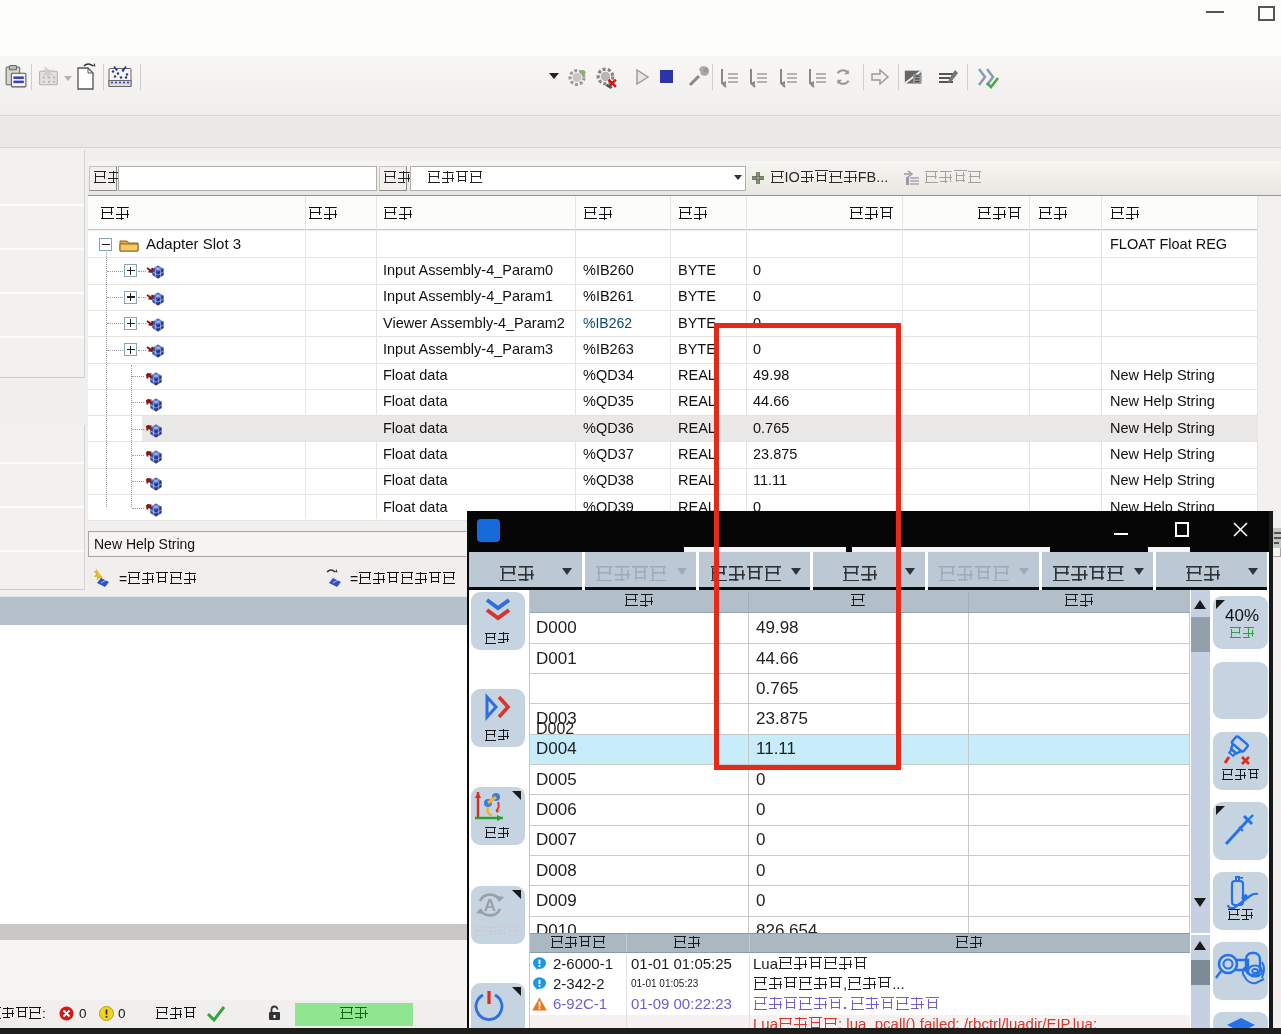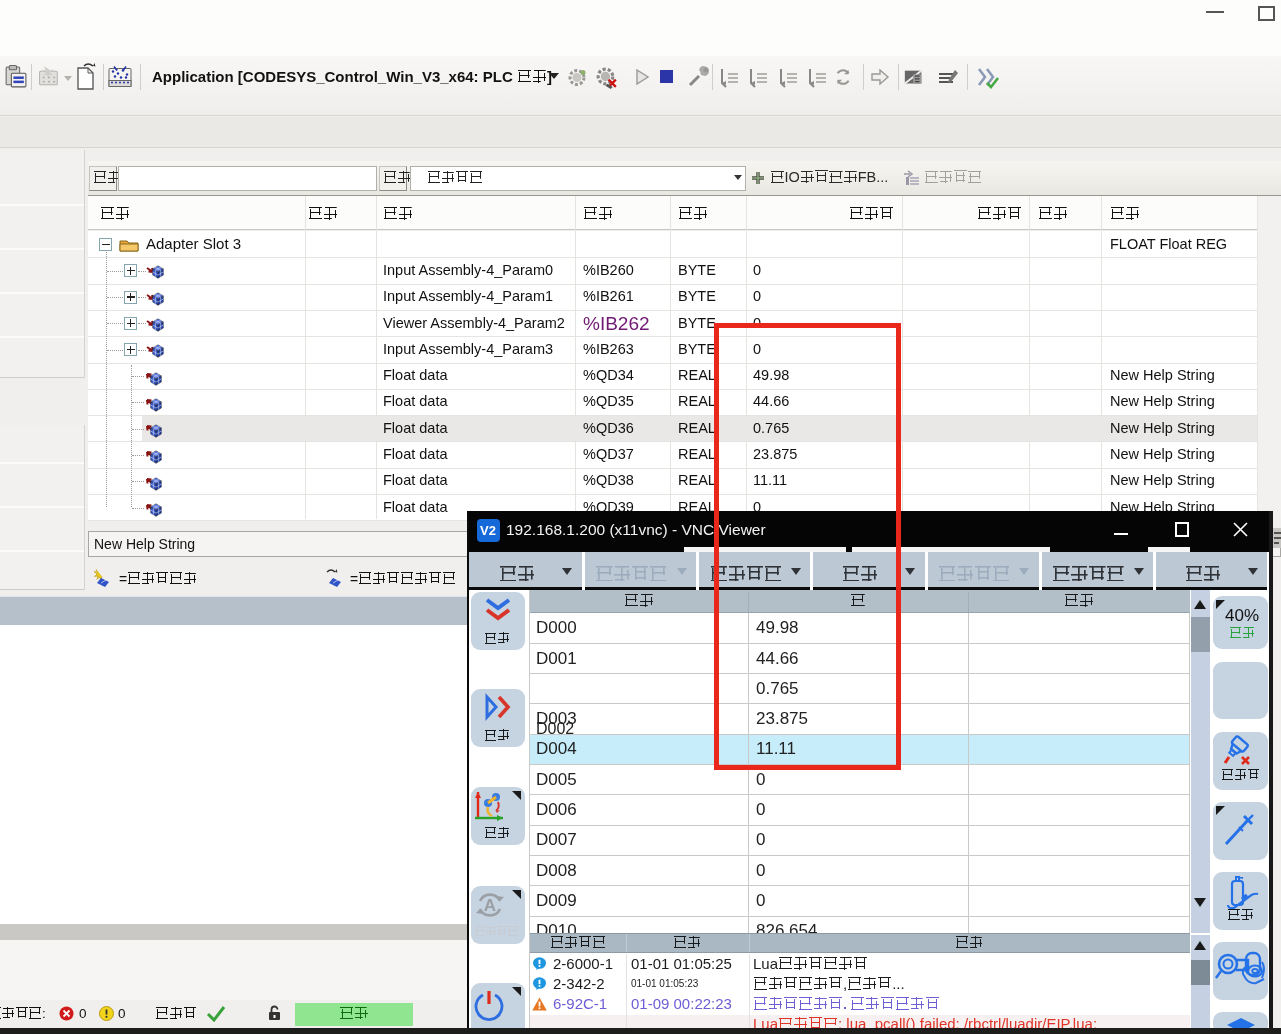--- a/index.html
+++ b/index.html
@@ -64,21 +64,20 @@
           <circle cx="4" cy="17" r="1"></circle>
           <circle cx="8" cy="17" r="1"></circle>
           <circle cx="12" cy="17" r="1"></circle>
           <circle cx="16" cy="17" r="1"></circle>
           <circle cx="20" cy="17" r="1"></circle>
         </g>
         <path d="M6 1 l3 4 M18 1 l-3 4" stroke="#2233aa" stroke-width="1.5"></path>
         <path d="M9 5 l-1-1 2 0 z M15 5 l1-1 -2 0 z" fill="#2233aa"></path>
       </svg></div>
     <div class="a" style="left:140px;top:64px;width:1px;height:26px;background:#d0cecb"></div>
-    <div class="a" style="left:152px;top:65.75px;font-size:15px;color:#111;font-weight:bold;white-space:nowrap;line-height:22.5px;">Application [CODESYS_Control_Win_V3_x64: PLC <i class="z za"></i><i class="z zb"></i>]</div>
     <div class="a" style="left:549px;top:73px;width:0;height:0;border-left:5px solid transparent;border-right:5px solid transparent;border-top:6px solid #222"></div>
     <div class="a" style="left:566px;top:65px;width:24px;height:25px"><svg width="24" height="25" viewBox="0 0 24 24">
         <circle cx="11" cy="12" r="7" fill="none" stroke="#9a9895" stroke-width="3" stroke-dasharray="3 2"></circle>
         <circle cx="11" cy="12" r="4.5" fill="#c9c7c3"></circle>
         <circle cx="17" cy="7" r="2.5" fill="#8fb06a"></circle>
       </svg></div>
     <div class="a" style="left:594px;top:65px;width:25px;height:25px"><svg width="25" height="25" viewBox="0 0 24 24">
         <circle cx="11" cy="11" r="7" fill="none" stroke="#888685" stroke-width="3" stroke-dasharray="3 2"></circle>
         <circle cx="11" cy="11" r="4.5" fill="#b8b6b2"></circle>
         <path d="M14 14 l7 7 M21 14 l-7 7" stroke="#cc1111" stroke-width="2.2"></path>
@@ -280,21 +279,21 @@
     <div class="a" style="left:146px;top:315.9px;width:12px;height:10px"><svg width="12" height="10" viewBox="0 0 12 10">
         <path d="M1 1 l6 4 M7 5 l-4.5 -0.5 M7 5 l-1 -4" stroke="#8b1515" stroke-width="2" fill="none" <="" svg=""></path>
       </svg></div>
     <div class="a" style="left:150px;top:316.9px;width:16px;height:16px"><svg width="16" height="16" viewBox="0 0 18 16">
         <polygon points="9,1 15,4.5 9,8 3,4.5" fill="#5b79e0" stroke="#222" stroke-width="0.5"></polygon>
         <polygon points="3,4.5 9,8 9,15 3,11.5" fill="#3053c8" stroke="#222" stroke-width="0.5"></polygon>
         <polygon points="15,4.5 9,8 9,15 15,11.5" fill="#1f3aa0" stroke="#222" stroke-width="0.5"></polygon>
         <path d="M6 2.8 l6 3.4 M12 2.8 l-6 3.4 M3 8 l6 3.5 6 -3.5 M6 13.2 v-7 M12 13.2 v-7" stroke="#cfd8f5" stroke-width="0.7" fill="none" <="" svg=""></path>
       </svg></div>
     <div class="a" style="left:383px;top:312.525px;font-size:14.5px;color:#111;font-weight:normal;white-space:nowrap;line-height:21.75px;">Viewer Assembly-4_Param2</div>
-    <div class="a" style="left:583px;top:312.525px;font-size:19px;color:#701a75;font-weight:normal;white-space:nowrap;line-height:21.75px;">%IB262</div>
+    <div class="a" style="left:583px;top:312.525px;font-size:14px;color:#0c4a6e;font-weight:normal;white-space:nowrap;line-height:21.75px;">%IB262</div>
     <div class="a" style="left:678px;top:312.525px;font-size:14.5px;color:#111;font-weight:normal;white-space:nowrap;line-height:21.75px;">BYTE</div>
     <div class="a" style="left:753px;top:312.525px;font-size:14.5px;color:#111;font-weight:normal;white-space:nowrap;line-height:21.75px;">0</div>
     <div class="a" style="left:107px;top:349.7px;width:18px;height:1px;border-top:1px dotted #9a9a9a"></div>
     <div class="a" style="left:124px;top:343.2px;width:13px;height:13px;background:#fff;border:1px solid #86a6ae"></div>
     <div class="a" style="left:126.5px;top:348.8px;width:8px;height:1.6px;background:#222"></div>
     <div class="a" style="left:129.7px;top:345.6px;width:1.6px;height:8px;background:#222"></div>
     <div class="a" style="left:138px;top:349.7px;width:8px;height:1px;border-top:1px dotted #9a9a9a"></div>
     <div class="a" style="left:146px;top:342.2px;width:12px;height:10px"><svg width="12" height="10" viewBox="0 0 12 10">
         <path d="M1 1 l6 4 M7 5 l-4.5 -0.5 M7 5 l-1 -4" stroke="#8b1515" stroke-width="2" fill="none" <="" svg=""></path>
       </svg></div>
@@ -438,22 +437,20 @@
         <path d="M6.5 8 v-2.5 a3 3 0 0 1 6 0" fill="none" stroke="#333" stroke-width="1.8"></path>
         <rect x="8.5" y="11" width="2" height="3" fill="#fff" <="" svg=""></rect>
       </svg></div>
     <div class="a" style="left:295px;top:1003px;width:118px;height:23px;background:#90e690"></div>
     <div class="a" style="left:354px;top:1003.12px;width:300px;margin-left:-150px;text-align:center;font-size:14.5px;color:#0d6b0d;font-weight:normal;white-space:nowrap;line-height:21.75px"><i class="z za"></i><i class="z zb"></i></div>
     <div class="a" style="left:467px;top:511px;width:806px;height:523px;background:#fff"></div>
     <div class="a" style="left:467px;top:511px;width:2px;height:523px;background:#0a0a0a"></div>
     <div class="a" style="left:1269px;top:511px;width:4px;height:523px;background:#17181a"></div>
     <div class="a" style="left:469px;top:511px;width:800px;height:36px;background:#050505"></div>
     <div class="a" style="left:477px;top:519px;width:23px;height:23px;background:#1669d9;border-radius:4px"></div>
-    <div class="a" style="left:488px;top:521.25px;width:300px;margin-left:-150px;text-align:center;font-size:13px;color:#fff;font-weight:bold;white-space:nowrap;line-height:19.5px">V2</div>
-    <div class="a" style="left:506px;top:518.375px;font-size:15.5px;color:#f2f2f2;font-weight:normal;white-space:nowrap;line-height:23.25px;">192.168.1.200 (x11vnc) - VNC Viewer</div>
     <div class="a" style="left:1114px;top:533px;width:14px;height:2.4px;background:#fff"></div>
     <div class="a" style="left:1175px;top:522px;width:14px;height:15px;border:2px solid #fff"></div>
     <div class="a" style="left:1233px;top:522px;width:15px;height:15px"><svg width="15" height="15" viewBox="0 0 15 15">
         <path d="M1 1 l13 13 M14 1 l-13 13" stroke="#fff" stroke-width="1.6" <="" svg=""></path>
       </svg></div>
     <div class="a" style="left:469px;top:547px;width:800px;height:5px;background:#050505"></div>
     <div class="a" style="left:684px;top:547px;width:162px;height:5px;background:#f5f5f5"></div>
     <div class="a" style="left:852px;top:547px;width:198px;height:5px;background:#f5f5f5"></div>
     <div class="a" style="left:1148px;top:547px;width:42px;height:5px;background:#f5f5f5"></div>
     <div class="a" style="left:469px;top:552px;width:800px;height:38px;background:#fff"></div>

